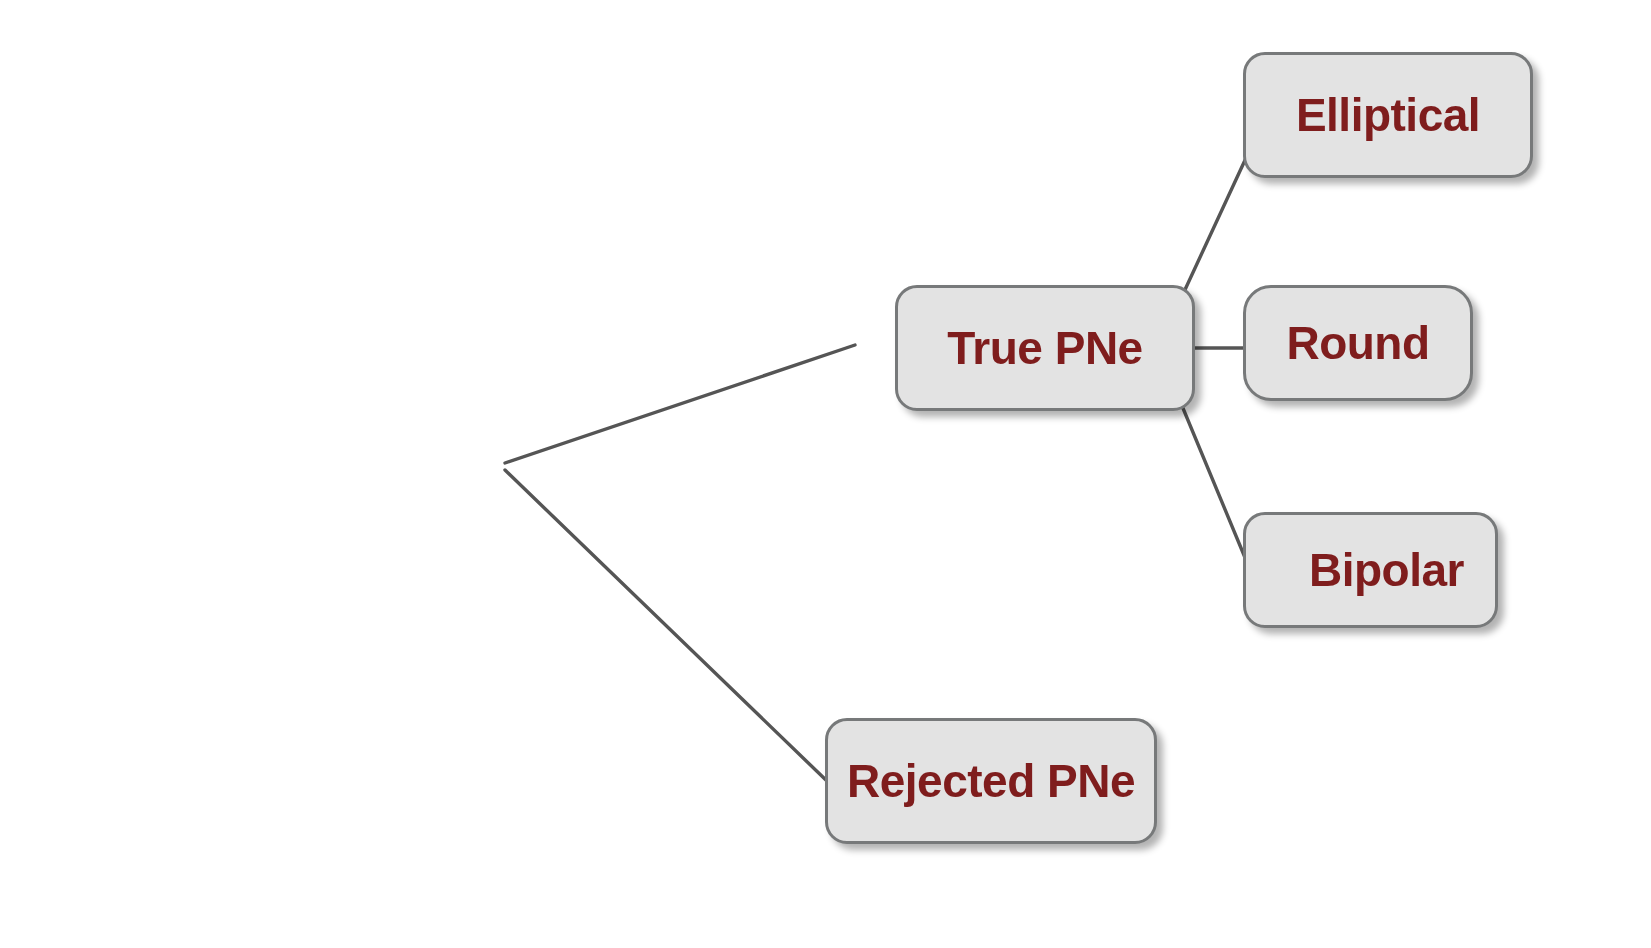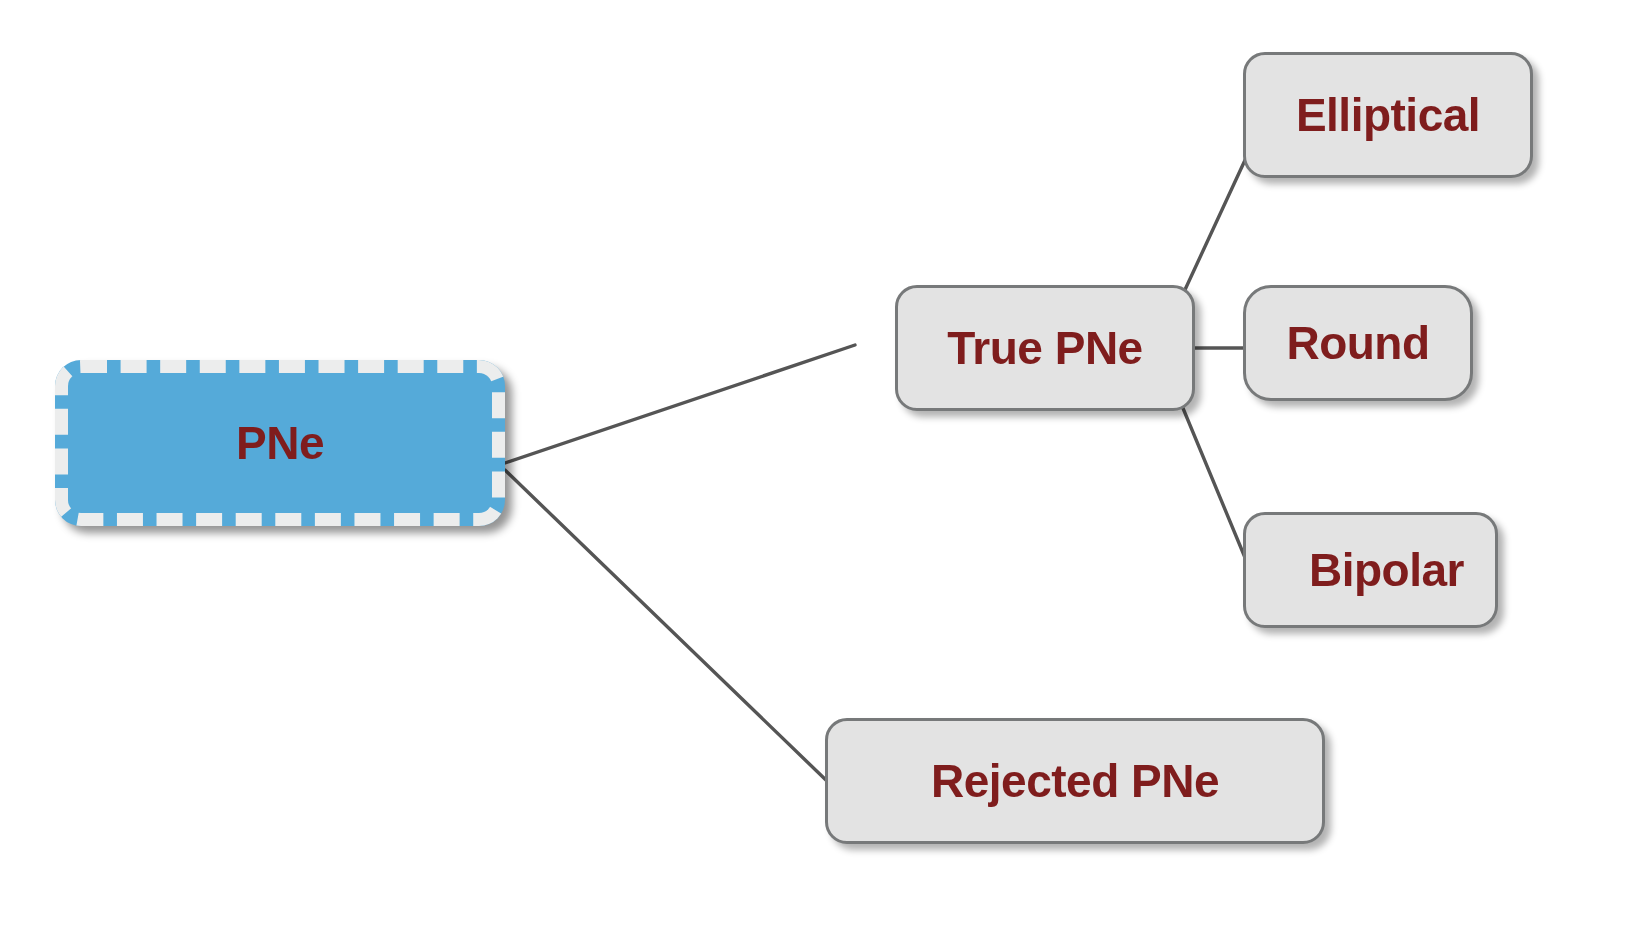--- a/index.html
+++ b/index.html
@@ -72,30 +72,26 @@
   <svg id="edge-layer" viewBox="0 0 1651 948" xmlns="http://www.w3.org/2000/svg">
     <g fill="none" stroke="#555555" stroke-width="3.4" stroke-linecap="round">
       <path d="M 505,463 L 855,345"></path>
       <path d="M 505,470 L 828,782"></path>
       <path d="M 1158,348 L 1246,158"></path>
       <path d="M 1158,348 L 1246,348"></path>
       <path d="M 1158,348 L 1246,560"></path>
     </g>
   </svg>
 
-  <div class="node node-root" id="node-pne" style="left: 55px; top: 360px; width: 450px; height: 166px;">
-    <span class="dash-ring"></span>
-    <span class="root-label">PNe</span>
-  </div>
 
   <div class="node node-default" id="node-true-pne" style="left: 855px; top: 285px; width: 300px; height: 126px; margin-left: 40px;">
     <span>True PNe</span>
   </div>
 
-  <div class="node node-default" id="node-rejected-pne" style="left: 825px; top: 718px; width: 500px; height: 126px;">
+  <div class="node node-default" id="node-rejected-pne" style="left: 825px; top: 718px; width: 332px; height: 126px;">
     <span>Rejected PNe</span>
   </div>
 
   <div class="node node-default" id="node-elliptical" style="left: 1243px; top: 52px; width: 290px; height: 126px;">
     <span>Elliptical</span>
   </div>
 
   <div class="node node-default" id="node-round" style="left: 1243px; top: 285px; width: 230px; height: 116px; border-radius: 28px;">
     <span>Round</span>
   </div>

